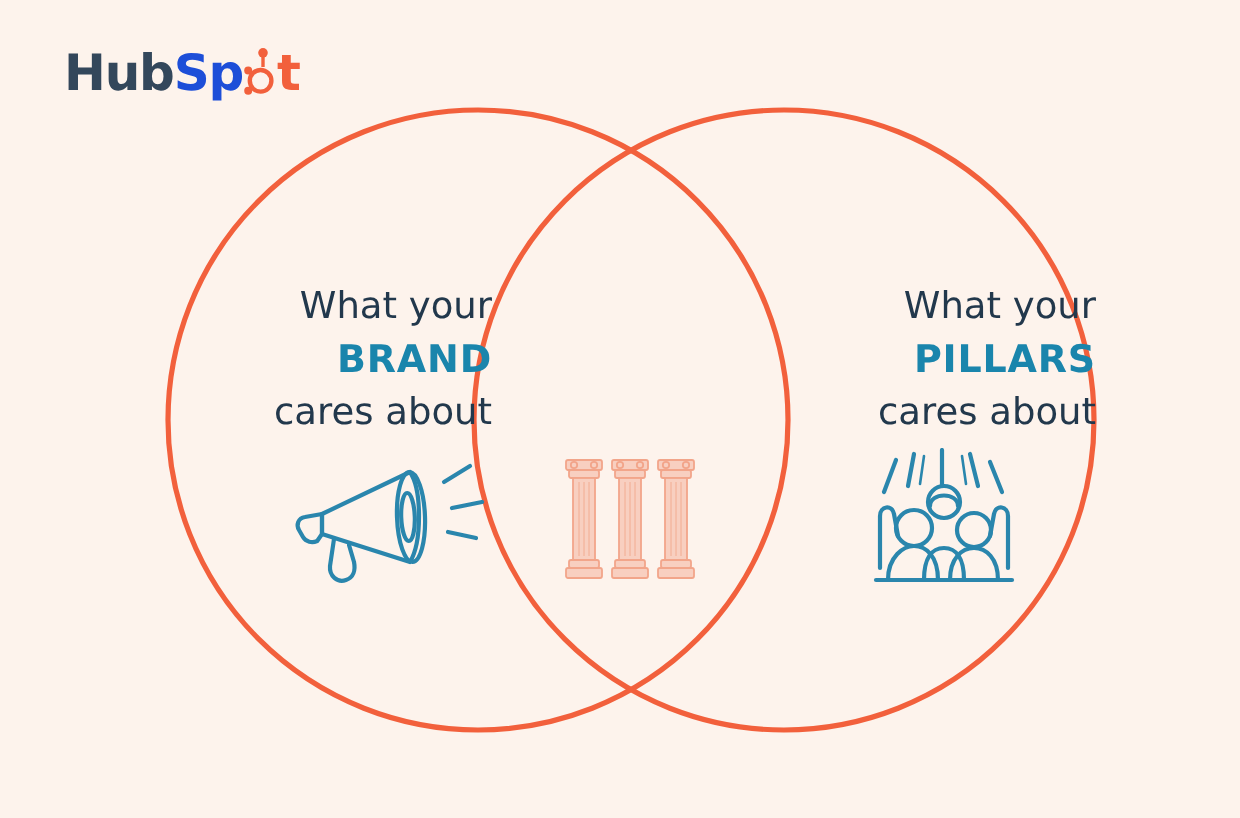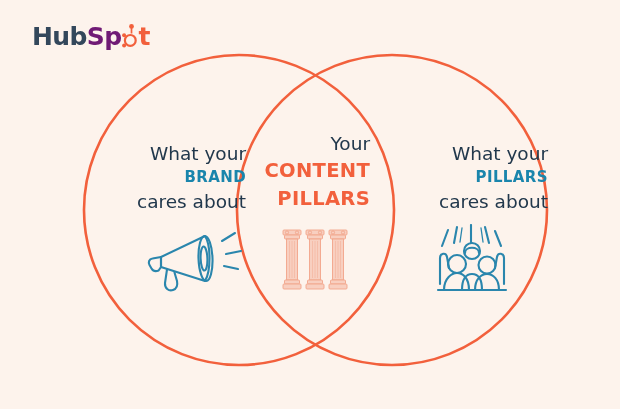--- a/index.html
+++ b/index.html
@@ -31,21 +31,21 @@
     user-select: none;
   }
   .logo-text {
     font-family: "DejaVu Sans", sans-serif;
     font-size: 25px;
     font-weight: 700;
     letter-spacing: -0.6px;
     line-height: 1;
   }
   .logo-hub  { color: #33475b; }
-  .logo-sp   { color: #701a75; }
+  .logo-sp   { color: #1d4ed8; }
   .logo-t    { color: #f2603c; }
   .logo-sprocket {
     display: inline-block;
     position: relative;
     width: 17px;
     height: 25px;
     vertical-align: bottom;
   }
 
   
@@ -84,21 +84,21 @@
   #text-center {
     left: 258px;
     top: 131px;
     width: 112px;
     font-size: 18.5px;
   }
   .accent-blue {
     color: #1a85ac;
     font-weight: 600;
     letter-spacing: 0.4px;
-    font-size: 15px;
+    font-size: 19px;
   }
   .accent-orange {
     color: #f2603c;
     font-weight: 600;
     letter-spacing: 0.3px;
     font-size: 19.5px;
   }
 
   
   .icon-box { position: absolute; }
@@ -131,25 +131,20 @@
     <circle cx="239" cy="210" r="155" fill="none" stroke="#f2603c" stroke-width="2.6"></circle>
     <circle cx="392" cy="210" r="155" fill="none" stroke="#f2603c" stroke-width="2.6"></circle>
   </svg>
 
   <div class="lobe-text" id="text-brand">
     <span class="line">What your</span>
     <span class="line accent-blue">BRAND</span>
     <span class="line">cares about</span>
   </div>
 
-  <div class="lobe-text" id="text-center">
-    <span class="line">Your</span>
-    <span class="line accent-orange">CONTENT</span>
-    <span class="line accent-orange">PILLARS</span>
-  </div>
 
   <div class="lobe-text" id="text-audience">
     <span class="line">What your</span>
     <span class="line accent-blue">PILLARS</span>
     <span class="line">cares about</span>
   </div>
 
   <div class="icon-box" id="icon-megaphone">
     <svg width="100" height="66" viewBox="0 0 100 66" xmlns="http://www.w3.org/2000/svg" fill="none" stroke="#2a86ad" stroke-width="2.1" stroke-linecap="round" stroke-linejoin="round">
 

